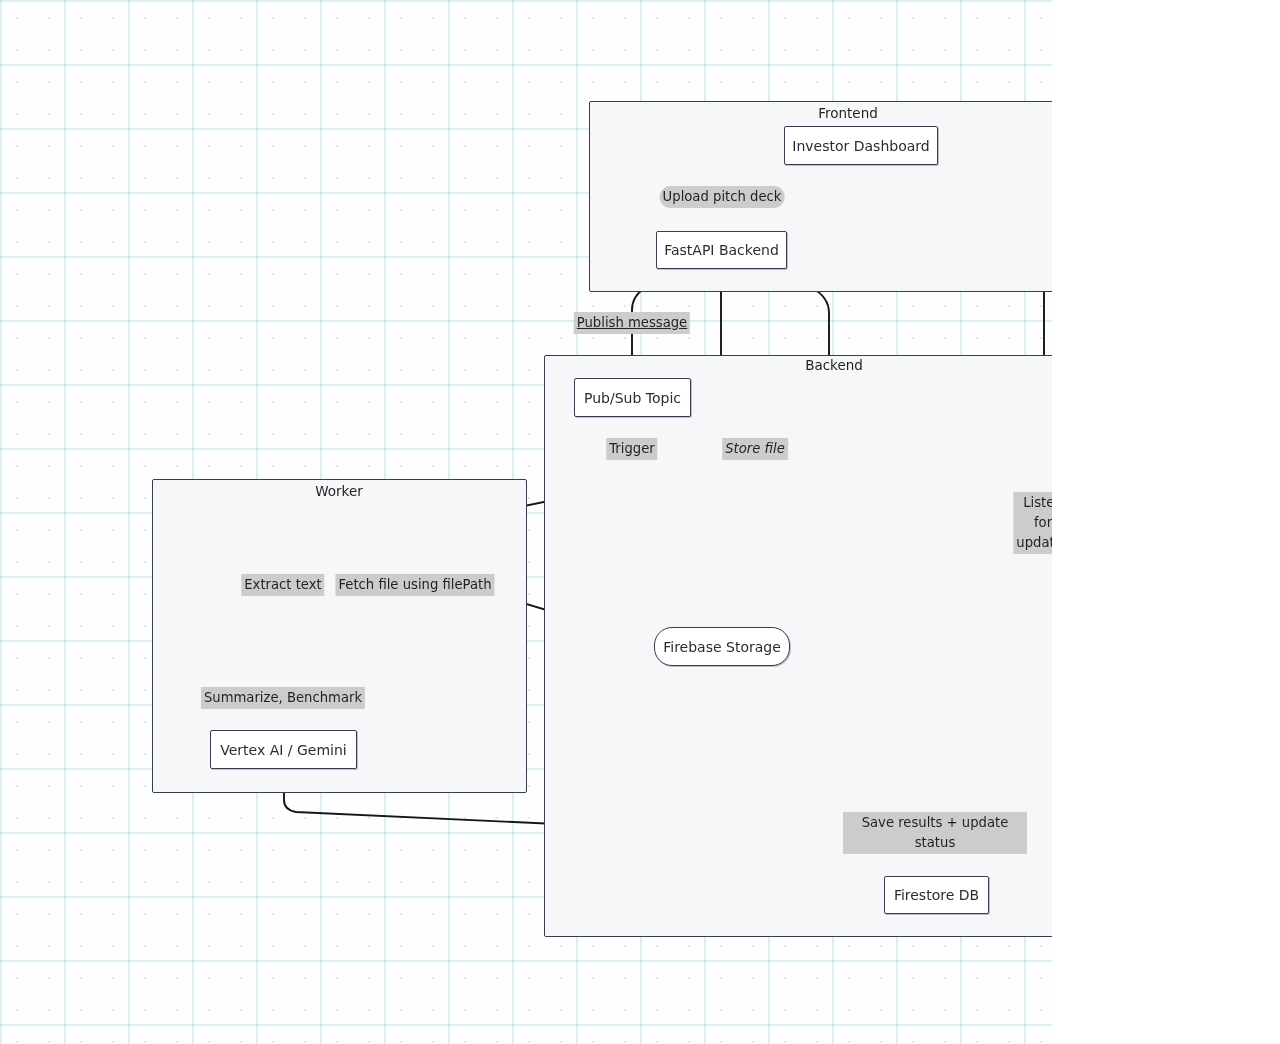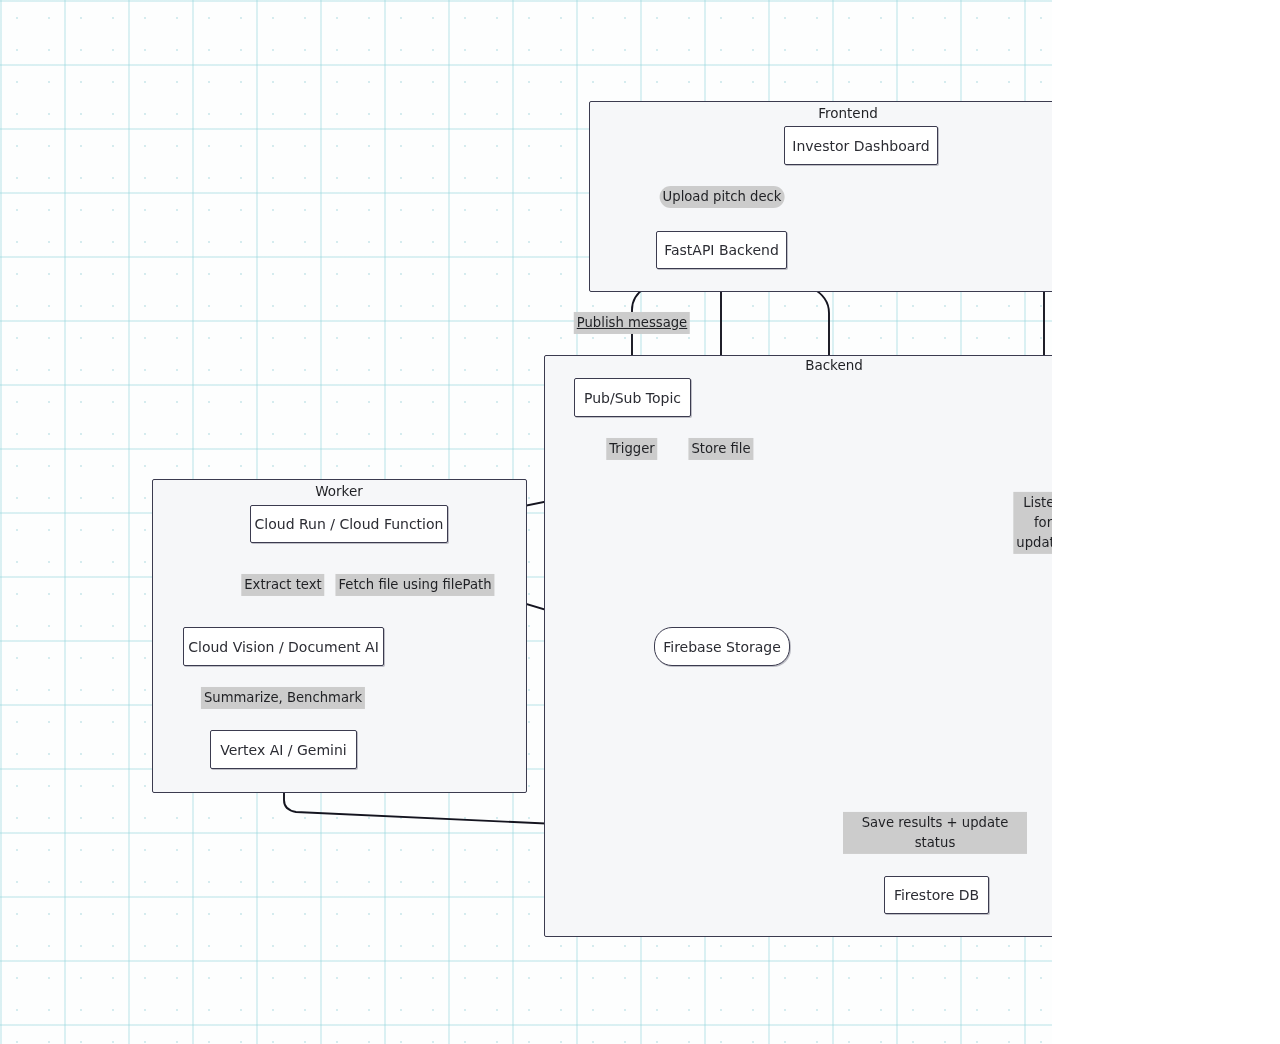--- a/index.html
+++ b/index.html
@@ -114,37 +114,35 @@
 
   <div class="cluster" style="left:152px; top:479px; width:375px; height:314px;"></div>
   <div class="cluster-title" style="left:339px; top:483px;">Worker</div>
 
   <div class="node" style="left:784px; top:126px; width:154px; height:39px;">Investor Dashboard</div>
 
   <div class="node" style="left:656px; top:231px; width:131px; height:38px;">FastAPI Backend</div>
 
   <div class="node" style="left:574px; top:378px; width:117px; height:39px;">Pub/Sub Topic</div>
 
-  <div class="node" style="left:250px; top:505px; width:198px; height:38px;">Cloud Run / Cloud Function</div>
 
-  <div class="node" style="left:183px; top:627px; width:201px; height:39px;">Cloud Vision / Document AI</div>
 
   <div class="node" style="left:210px; top:730px; width:147px; height:39px;">Vertex AI / Gemini</div>
 
   <div class="node" style="left:654px; top:627px; width:136px; height:39px;border-radius:18px;">Firebase Storage</div>
 
   <div class="node" style="left:884px; top:876px; width:105px; height:38px;">Firestore DB</div>
 
   <div class="edge-label" style="left:722px; top:197px;border-radius:11px;">Upload pitch deck</div>
 
   <div class="edge-label" style="left:632px; top:323px;text-decoration:underline;">Publish message</div>
 
   <div class="edge-label" style="left:632px; top:449px;">Trigger</div>
 
-  <div class="edge-label" style="left:721px; top:449px;">Store file</div>
+  <div class="edge-label" style="left:755px; top:449px;font-style:italic;">Store file</div>
 
   <div class="edge-label" style="left:1043px; top:523px;">Listen for updates</div>
 
   <div class="edge-label" style="left:283px; top:585px;">Extract text</div>
 
   <div class="edge-label" style="left:415px; top:585px;">Fetch file using filePath</div>
 
   <div class="edge-label" style="left:283px; top:698px;">Summarize, Benchmark</div>
 
 

